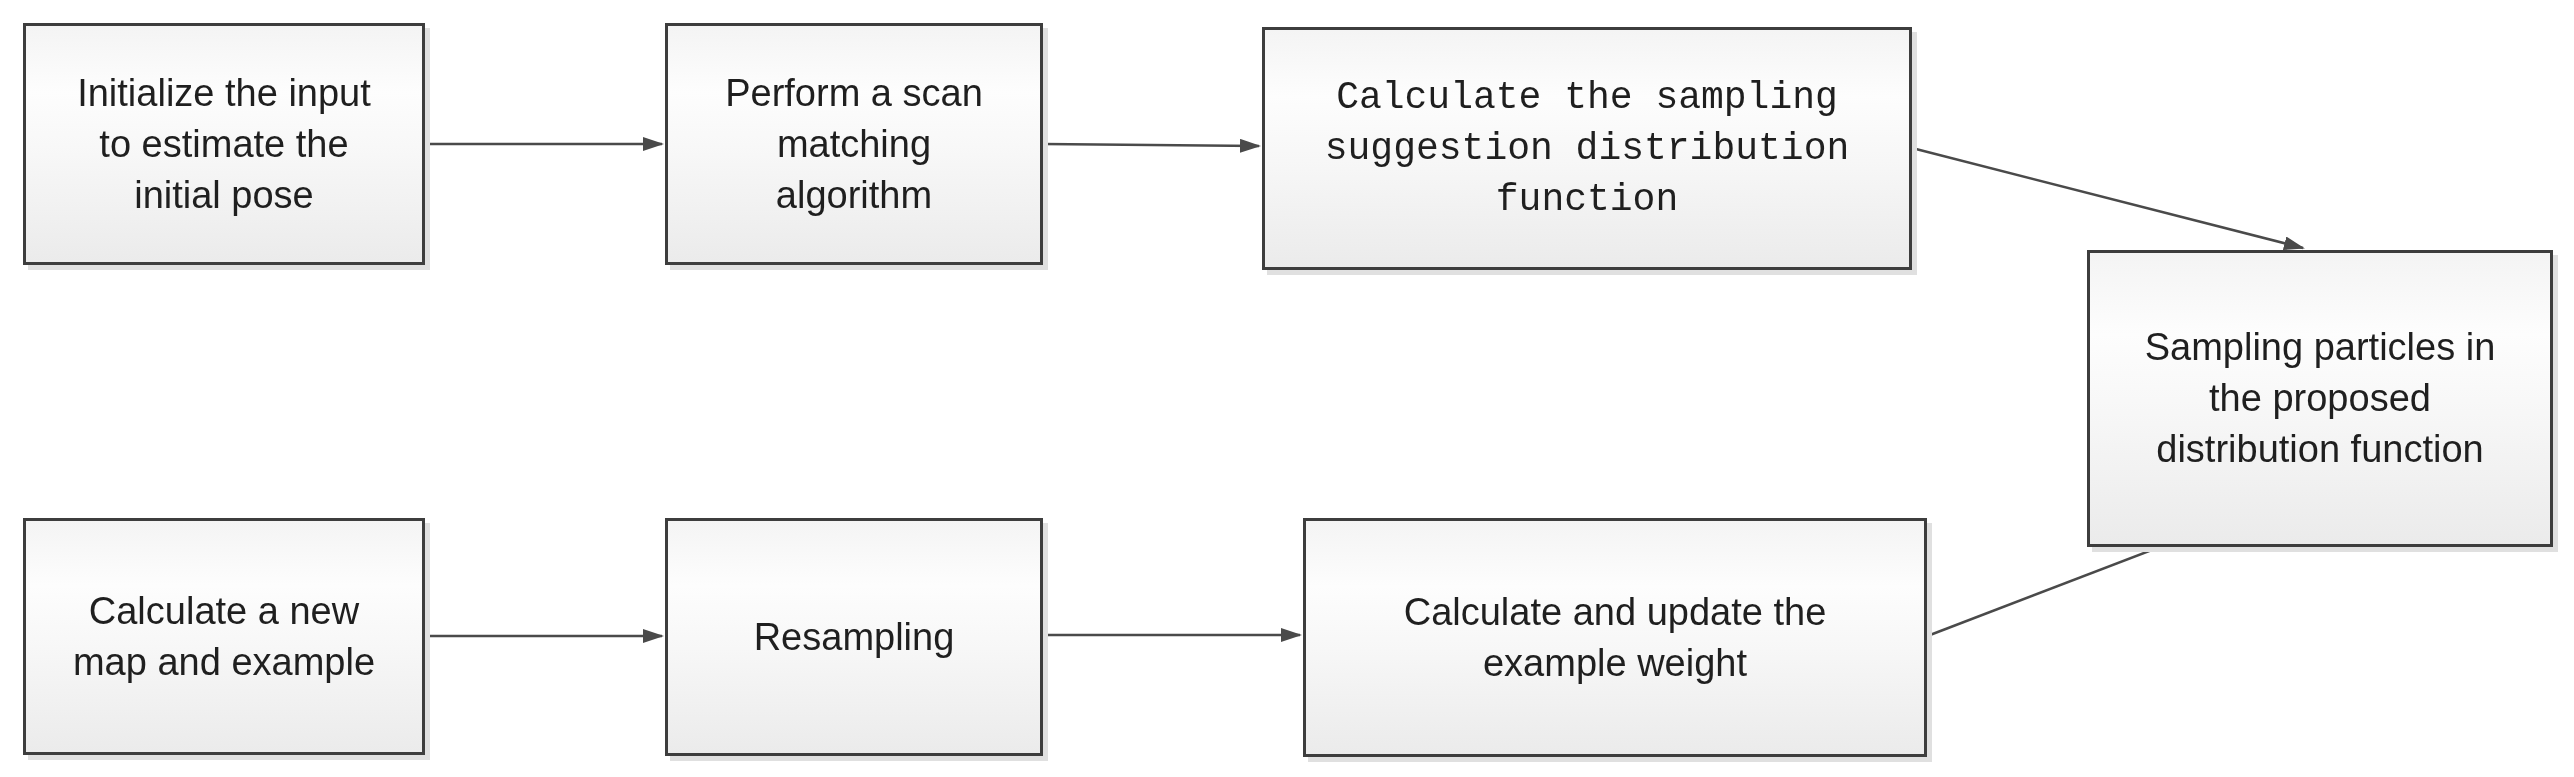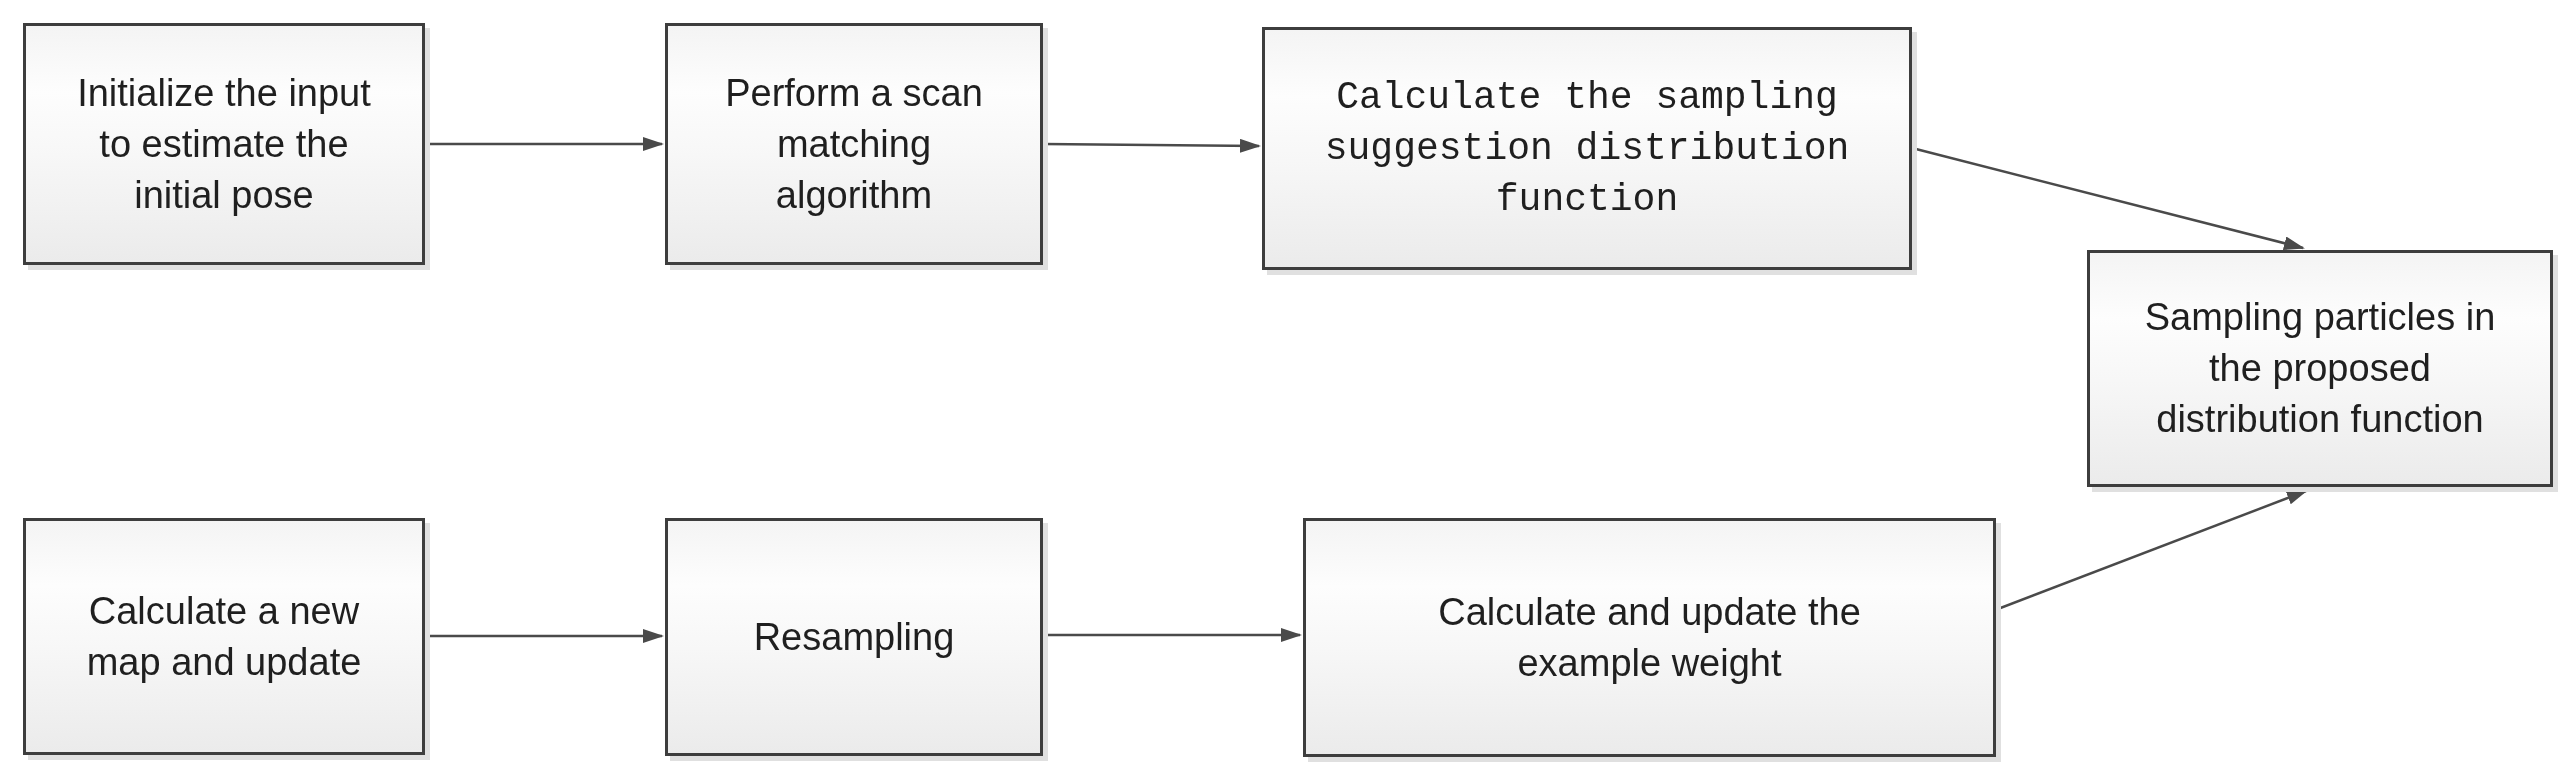--- a/index.html
+++ b/index.html
@@ -31,22 +31,22 @@
     font-size: 38px;
     line-height: 51px;
     color: #1f1f1f;
   }
   
   .n1 { left: 23px;   top: 23px;  width: 402px; height: 242px; }
   .n2 { left: 665px;  top: 23px;  width: 378px; height: 242px; text-align: center; }
   .n3 { left: 1262px; top: 27px;  width: 650px; height: 243px; font-family: Liberation Mono, monospace; }
   .n4 { left: 23px;   top: 518px; width: 402px; height: 237px; }
   .n5 { left: 665px;  top: 518px; width: 378px; height: 238px; align-items: center; }
-  .n6 { left: 1303px; top: 518px; width: 693px; height: 239px; }
-  .n7 { left: 2087px; top: 250px; width: 466px; height: 237px; }
+  .n6 { left: 1303px; top: 518px; width: 624px; height: 239px; }
+  .n7 { left: 2087px; top: 250px; width: 466px; height: 297px; }
   .edges {
     position: absolute;
     left: 0; top: 0;
     width: 2574px;
     height: 777px;
     pointer-events: none;
   }
 </style>
 </head>
 <body>
@@ -80,21 +80,21 @@
   </div>
 
   <div class="node n3">
     <span class="label">Calculate the sampling
 suggestion distribution
 function</span>
   </div>
 
   <div class="node n4">
     <span class="label">Calculate a new
-map and update</span>
+map and example</span>
   </div>
 
   <div class="node n5">
     <span class="label">Resampling</span>
   </div>
 
   <div class="node n6">
     <span class="label">Calculate and update the
 example weight</span>
   </div>

